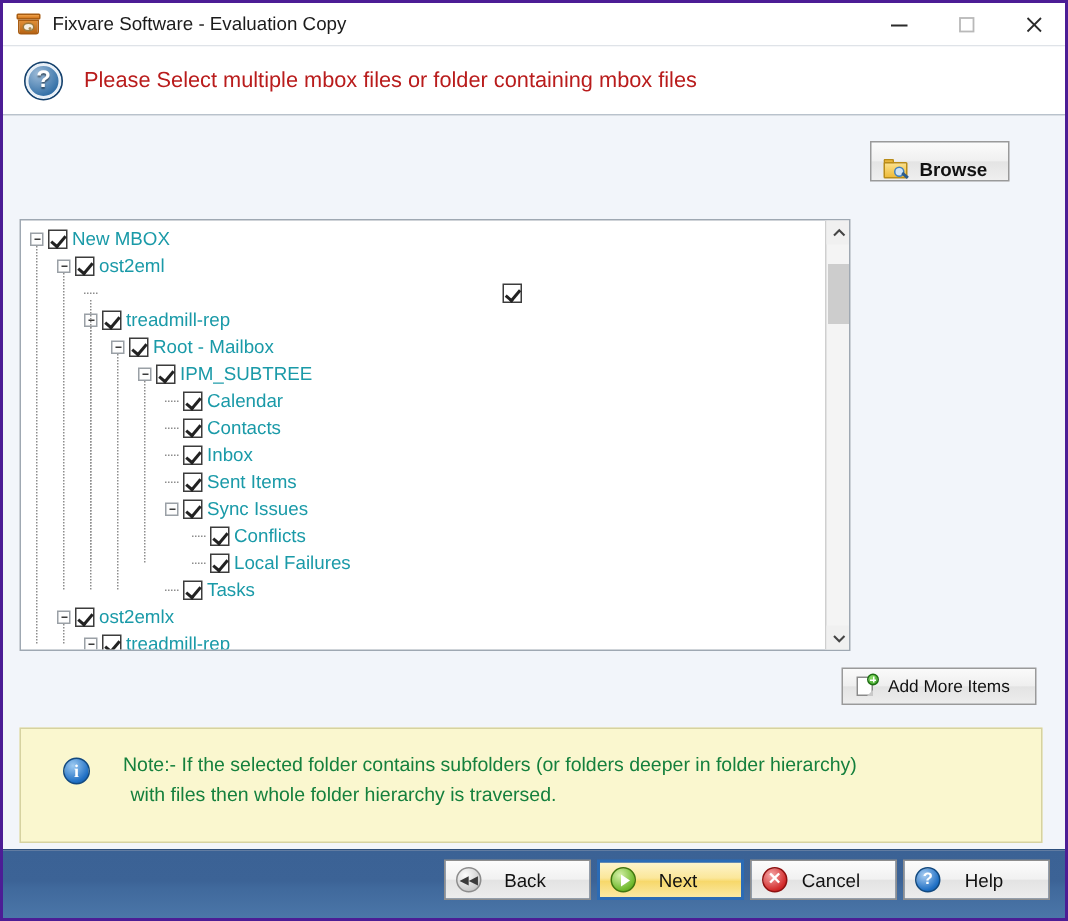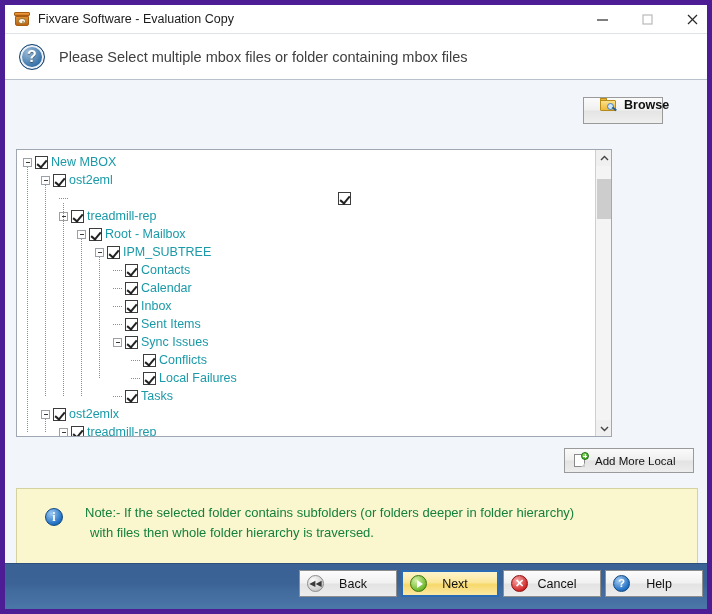--- a/index.html
+++ b/index.html
@@ -6,21 +6,21 @@
   html, body {
     margin: 0; padding: 0;
     width: 712px; height: 614px;
     font-family: "Liberation Sans", sans-serif;
     overflow: hidden;
     background: #ffffff;
   }
   #app {
     position: relative;
     width: 712px; height: 614px;
-    border: 5px solid #4c1d95;
+    border: 2px solid #4c1d95;
     background: #f2f5fa;
     overflow: hidden;
     text-decoration: underline;
   }
 
   
   .titlebar {
     position: absolute; left: 0; top: 0;
     width: 710px; height: 29px;
     background: #ffffff;
@@ -79,21 +79,21 @@
     border: 1px solid #15406b;
     box-shadow: inset 0 0 0 2px #e9f0f7;
     display: flex; align-items: center; justify-content: center;
     flex: none;
   }
   .qicon span {
     color: #ffffff; font-size: 16px; font-weight: bold;
     line-height: 1; text-shadow: 0 1px 1px rgba(0,0,0,.45);
   }
   .header-text {
-    font-size: 14.5px; color: #404040;
+    font-size: 14.5px; color: #b91c1c;
   }
 
   
   .options {
     position: absolute; left: 0; top: 75px;
     width: 710px; height: 58px;
     background: #f2f5fa;
     border-bottom: 1px solid #c4ccd6;
   }
   .radio-row {
@@ -107,25 +107,25 @@
     position: relative; margin-right: 6px; flex: none;
   }
   .radio.checked:after {
     content: ""; position: absolute; left: 3px; top: 3px;
     width: 5px; height: 5px; border-radius: 50%; background: #1f1f1f;
   }
   .radio-label { font-size: 12.5px; font-weight: bold; color: #111; white-space: nowrap; }
 
   .btn-browse {
     position: absolute; left: 578px; top: 92px;
-    width: 80px; height: 27px;
+    width: 93px; height: 27px;
     background: linear-gradient(#fbfbfb 0%, #f0f0f0 48%, #e4e4e4 52%, #efefef 100%);
     border: 1px solid #9a9a9a;
-    display: flex; align-items: flex-start; justify-content: flex-start;
-    padding-left: 16px;
+    display: flex; align-items: flex-end; justify-content: flex-start;
+    padding-left: 8px;
   }
   .folder-search {
     position: relative; width: 17px; height: 14px; margin-right: 7px; flex: none;
   }
   .folder-search .tab {
     position: absolute; left: 0; top: 0; width: 7px; height: 3px;
     background: #e8b53c; border: 1px solid #b98c18; border-bottom: none;
     border-radius: 1px 1px 0 0;
   }
   .folder-search .fbody {
@@ -139,21 +139,21 @@
   }
   .folder-search .handle {
     position: absolute; left: 12px; top: 10px; width: 5px; height: 1.5px;
     background: #2c5c8c; transform: rotate(40deg);
   }
   .btn-label { font-size: 12.5px; font-weight: bold; color: #111; }
 
   
   .tree-panel {
     position: absolute; left: 11px; top: 144px;
-    width: 596px; height: 288px;
+    width: 554px; height: 288px;
     background: #ffffff;
     border: 1px solid #9fa8b2;
     overflow: hidden;
   }
   .tree-inner {
     position: absolute; left: 0; top: 0;
     width: 664px; height: 286px;
     overflow: hidden;
     padding-top: 3px;
   }
@@ -407,26 +407,26 @@
           <span class="tlabel">Root - Mailbox</span>
         </div>
         <div class="trow" style="padding-left: 78px;">
           <span class="toggle"></span>
           <span class="cbox checked"></span>
           <span class="tlabel">IPM_SUBTREE</span>
         </div>
         <div class="trow" style="padding-left: 96px;">
           <span class="dots"></span>
           <span class="cbox checked"></span>
+          <span class="tlabel">Calendar</span>
+        </div>
+        <div class="trow" style="padding-left: 96px;">
+          <span class="dots"></span>
+          <span class="cbox checked"></span>
           <span class="tlabel">Contacts</span>
-        </div>
-        <div class="trow" style="padding-left: 96px;">
-          <span class="dots"></span>
-          <span class="cbox checked"></span>
-          <span class="tlabel">Calendar</span>
         </div>
         <div class="trow" style="padding-left: 96px;">
           <span class="dots"></span>
           <span class="cbox checked"></span>
           <span class="tlabel">Inbox</span>
         </div>
         <div class="trow" style="padding-left: 96px;">
           <span class="dots"></span>
           <span class="cbox checked"></span>
           <span class="tlabel">Sent Items</span>
@@ -484,21 +484,21 @@
     </div>
   </div>
 
   <div class="addmore-area"></div>
   <div class="btn-addmore">
     <span class="file-plus">
       <span class="sheet"></span>
         <span class="fold"></span>
         <span class="plus"></span>
     </span>
-    <span class="btn-label-sm">Add More Local</span>
+    <span class="btn-label-sm">Add More Items</span>
   </div>
 
   <div class="notebox">
     <div class="iicon">
         <span>i</span>
       </div>
     <div class="note-text">
       <span>Note:- If the selected folder contains subfolders (or folders deeper in folder hierarchy)</span>
       <span class="l2">with files then whole folder hierarchy is traversed.</span>
     </div>

